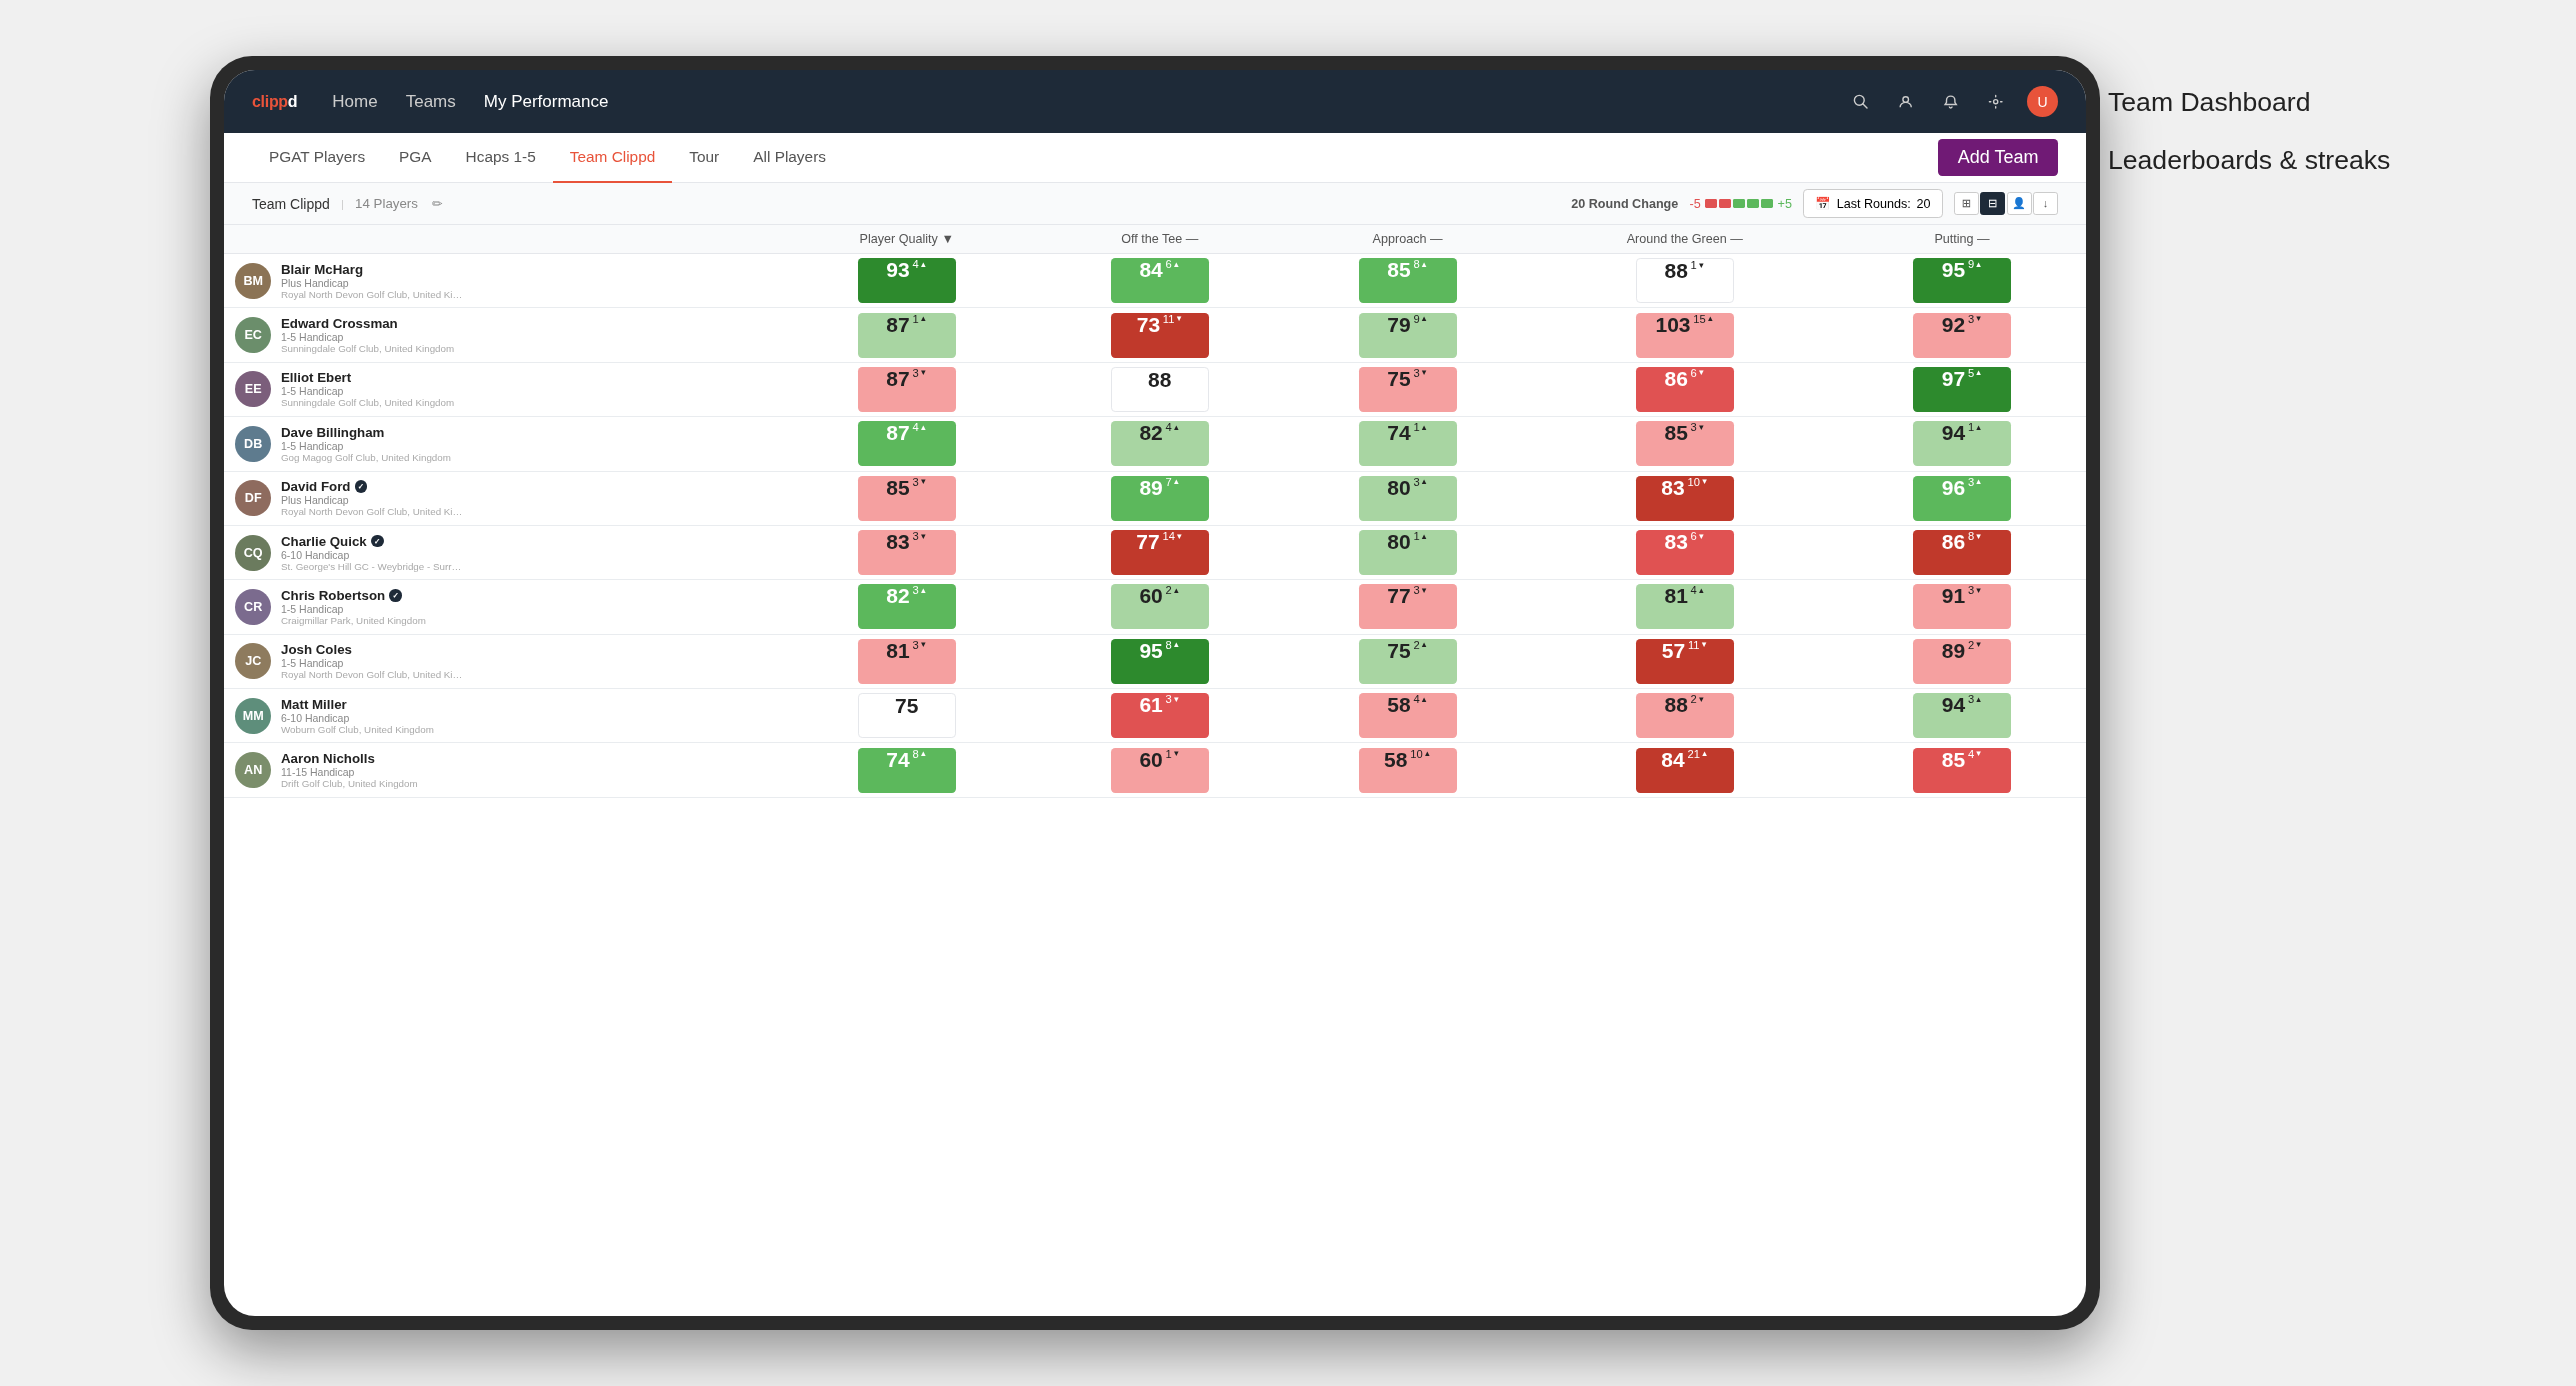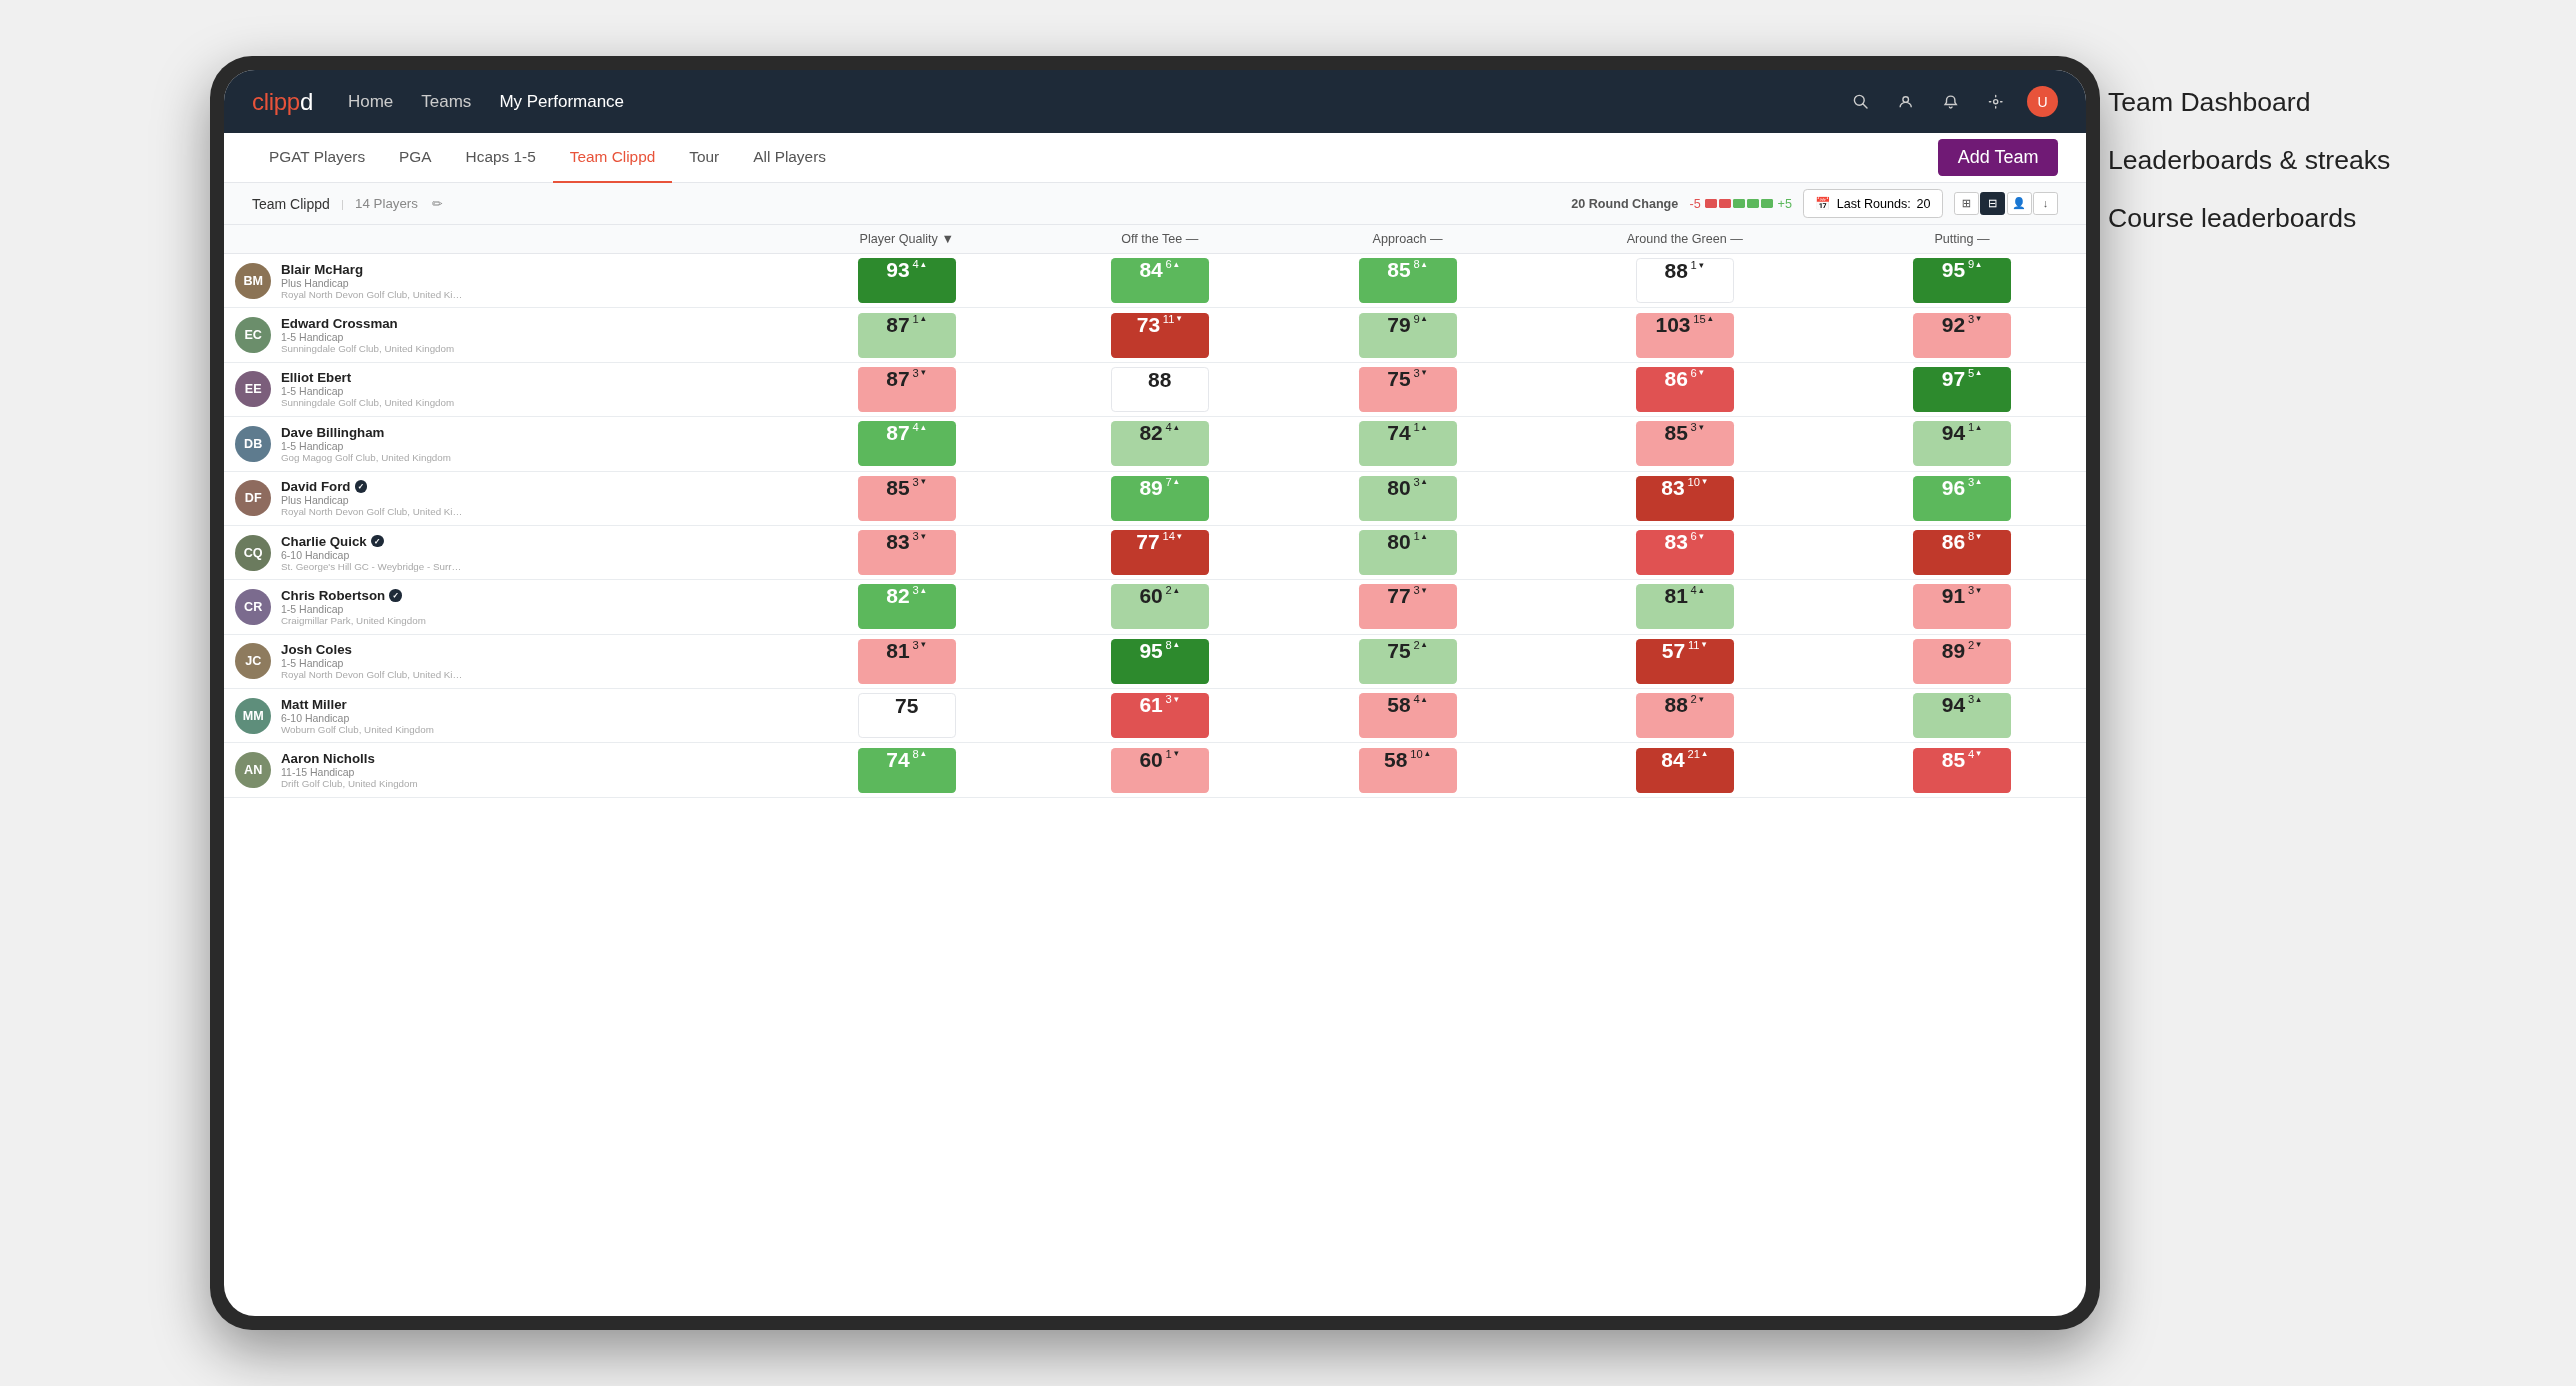--- a/index.html
+++ b/index.html
@@ -69,22 +69,22 @@
     .top-nav {
       background: #1e2a38;
       height: 63px;
       display: flex;
       align-items: center;
       padding: 0 28px;
       flex-shrink: 0;
     }
     .logo {
       color: #e8533a;
-      font-size: 24px;
-      font-weight: 400;
+      font-size: 16px;
+      font-weight: 700;
       margin-right: 35px;
       letter-spacing: -0.3px;
     }
     .logo span { color: #fff; }
     .nav-links {
       display: flex;
       gap: 28px;
       flex: 1;
     }
     .nav-link {
@@ -376,21 +376,20 @@
 <div class="annotation-area">
 
   <svg class="annotation-arrow" viewBox="0 0 280 200" xmlns="http://www.w3.org/2000/svg">
     <line x1="200" y1="20" x2="60" y2="160" stroke="#cc2200" stroke-width="4"></line>
     <polygon points="50,170 70,145 80,165" fill="#cc2200"></polygon>
   </svg>
 
   <div class="annotation-list">
     <div class="annotation-list-item">Team Dashboard</div>
     <div class="annotation-list-item">Leaderboards &amp; streaks</div>
-    <div class="annotation-list-item">Course leaderboards</div>
   </div>
 </div>
 
 <div class="tablet-frame">
   <div class="tablet-screen">
 
     <div class="top-nav">
       <div class="logo">clipp<span>d</span></div>
       <div class="nav-links">
         <a class="nav-link">Home</a>

